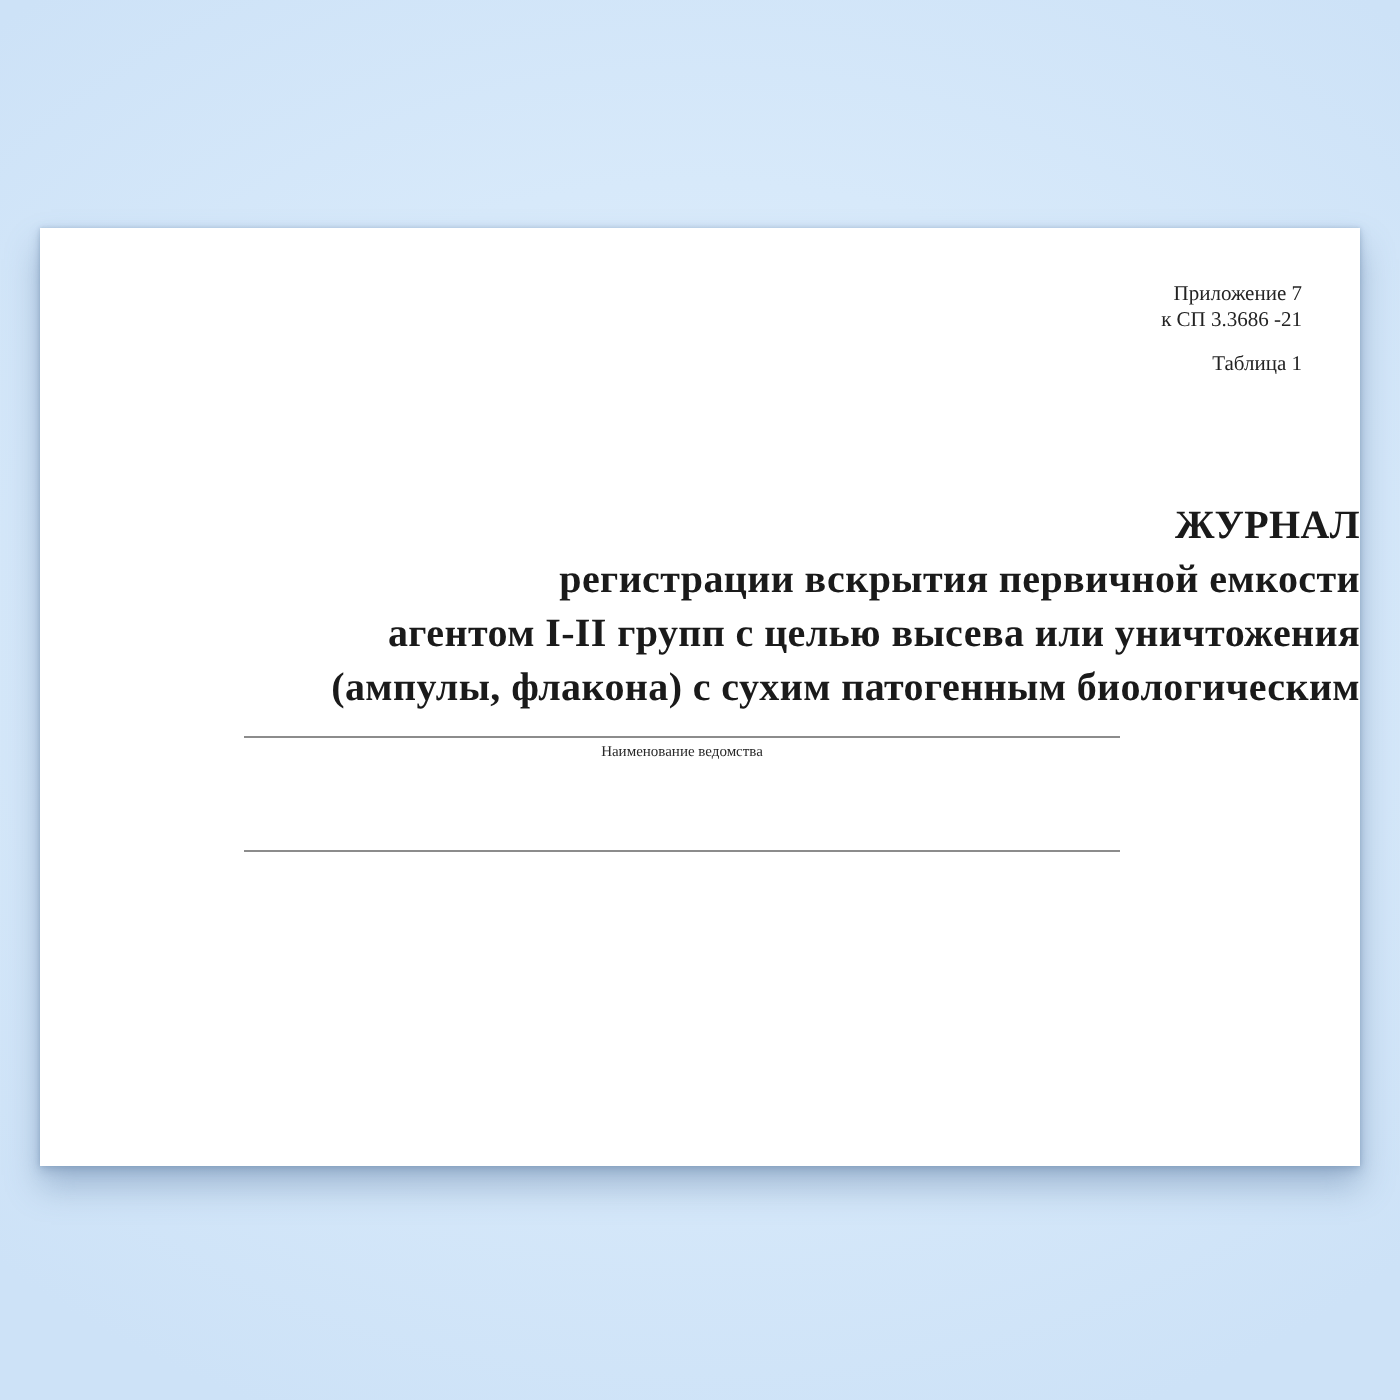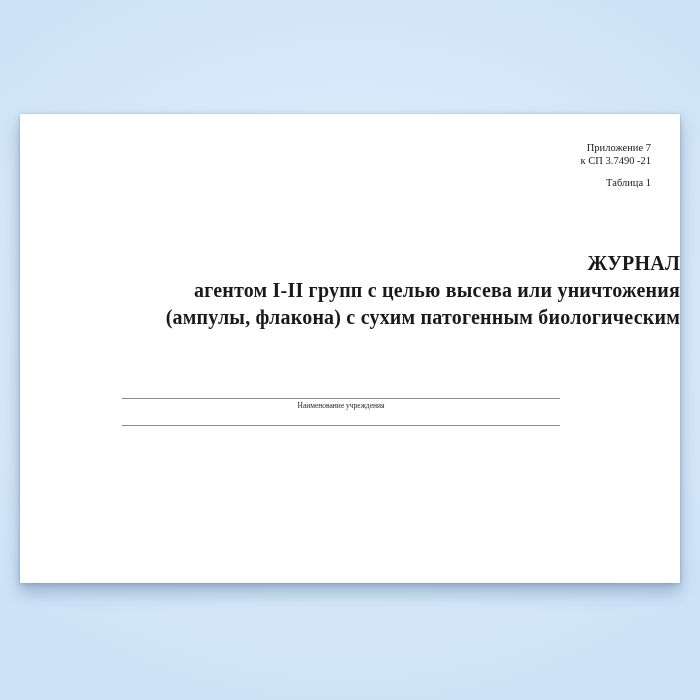--- a/index.html
+++ b/index.html
@@ -74,34 +74,35 @@
   }
 </style>
 </head>
 <body>
 
 <div class="scene">
   <div class="paper">
 
     <div class="annex">
       <div>Приложение 7</div>
-      <div>к СП 3.7490 -21</div>
+      <div>к СП 3.3686 -21</div>
       <div class="table-ref">Таблица 1</div>
     </div>
 
     <div class="title">
       <div>ЖУРНАЛ</div>
+      <div>регистрации вскрытия первичной емкости</div>
       <div>агентом I-II групп с целью высева или уничтожения</div>
       <div>(ампулы, флакона) с сухим патогенным биологическим</div>
     </div>
 
+    <div class="field field-1">
+      <div class="rule"></div>
+      <div class="caption">Наименование ведомства</div>
+    </div>
 
-    <div class="field field-2">
-      <div class="rule"></div>
-      <div class="caption">Наименование учреждения</div>
-    </div>
 
     <div class="field field-3">
       <div class="rule"></div>
     </div>
 
   </div>
 </div>
 
 </body></html>

